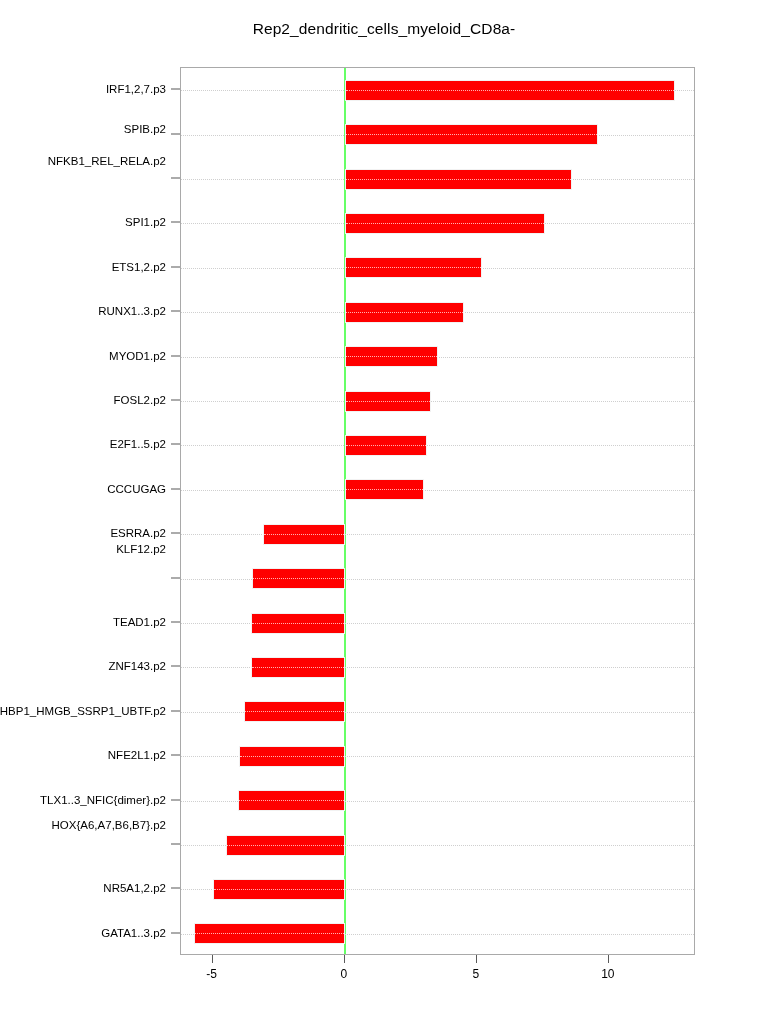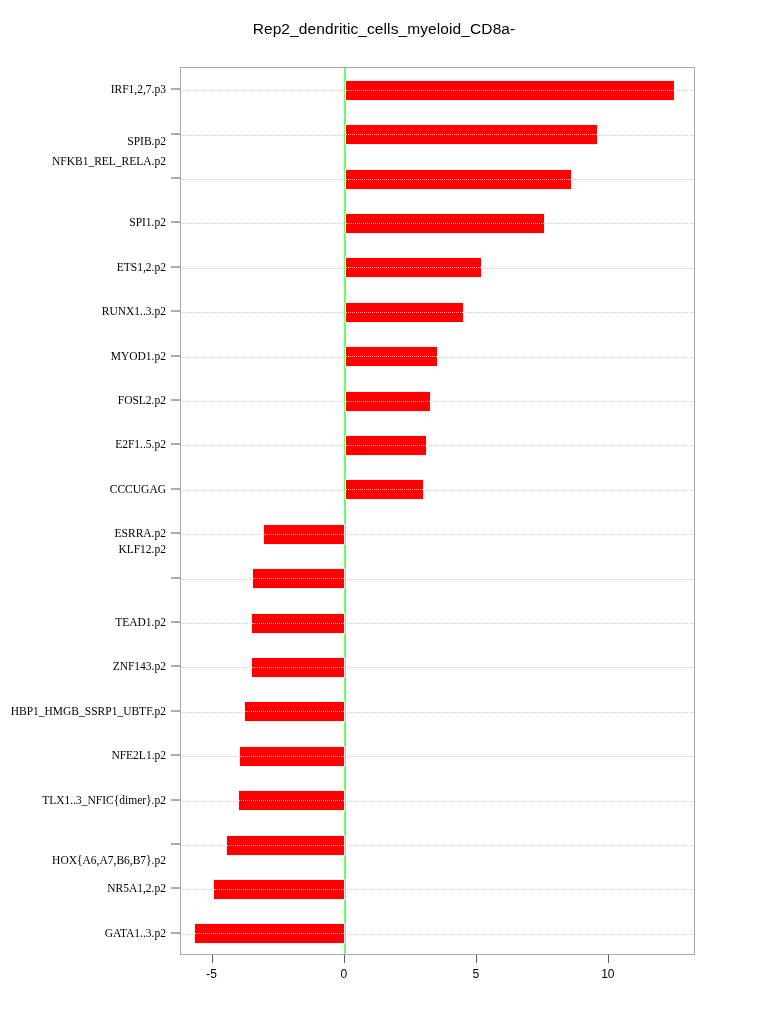--- a/index.html
+++ b/index.html
@@ -72,21 +72,20 @@
     height: 100%;
     background: #66ff66;
   }
   
   #y-axis {
     position: absolute;
     left: 0;
     top: 67px;
     width: 180px;
     height: 888px;
-    font-family: Liberation Serif, serif;
   }
   .ytick-label {
     position: absolute;
     right: 14px;
     transform: translateY(-50%);
     font-size: 11.5px;
     text-align: right;
     white-space: nowrap;
     color: #000;
   }
@@ -135,21 +134,21 @@
 <body>
 
 <div id="figure">
 
   <div id="chart-title">Rep2_dendritic_cells_myeloid_CD8a-</div>
 
   <div id="y-axis">
       <div class="ytick-mark" style="top: 22.2px;"></div>
       <div class="ytick-label" style="top: 22.2px;">IRF1,2,7.p3</div>
       <div class="ytick-mark" style="top: 66.6px;"></div>
-      <div class="ytick-label" style="top: 74px;">SPIB.p2</div>
+      <div class="ytick-label" style="top: 62px;">SPIB.p2</div>
       <div class="ytick-mark" style="top: 111px;"></div>
       <div class="ytick-label" style="top: 94px;">NFKB1_REL_RELA.p2</div>
       <div class="ytick-mark" style="top: 155.4px;"></div>
       <div class="ytick-label" style="top: 155.4px;">SPI1.p2</div>
       <div class="ytick-mark" style="top: 199.8px;"></div>
       <div class="ytick-label" style="top: 199.8px;">ETS1,2.p2</div>
       <div class="ytick-mark" style="top: 244.2px;"></div>
       <div class="ytick-label" style="top: 244.2px;">RUNX1..3.p2</div>
       <div class="ytick-mark" style="top: 288.6px;"></div>
       <div class="ytick-label" style="top: 288.6px;">MYOD1.p2</div>
@@ -167,21 +166,21 @@
       <div class="ytick-label" style="top: 555px;">TEAD1.p2</div>
       <div class="ytick-mark" style="top: 599.4px;"></div>
       <div class="ytick-label" style="top: 599.4px;">ZNF143.p2</div>
       <div class="ytick-mark" style="top: 643.8px;"></div>
       <div class="ytick-label" style="top: 643.8px;">HBP1_HMGB_SSRP1_UBTF.p2</div>
       <div class="ytick-mark" style="top: 688.2px;"></div>
       <div class="ytick-label" style="top: 688.2px; text-align: right;">NFE2L1.p2</div>
       <div class="ytick-mark" style="top: 732.6px;"></div>
       <div class="ytick-label" style="top: 732.6px;">TLX1..3_NFIC{dimer}.p2</div>
       <div class="ytick-mark" style="top: 777px;"></div>
-      <div class="ytick-label" style="top: 793px;">HOX{A6,A7,B6,B7}.p2</div>
+      <div class="ytick-label" style="top: 758px;">HOX{A6,A7,B6,B7}.p2</div>
       <div class="ytick-mark" style="top: 821.4px;"></div>
       <div class="ytick-label" style="top: 821.4px;">NR5A1,2.p2</div>
       <div class="ytick-mark" style="top: 865.8px;"></div>
       <div class="ytick-label" style="top: 865.8px;">GATA1..3.p2</div>
     </div>
 
   <div id="plot-panel">
     <div id="zero-line" style="left: 162.744px;"></div>
   <div class="gridline" style="top: 22.2px;"></div>
       <div class="bar" title="IRF1,2,7.p3: 12.5" style="left: 163.744px; width: 330.128px; top: 11.7px;">

